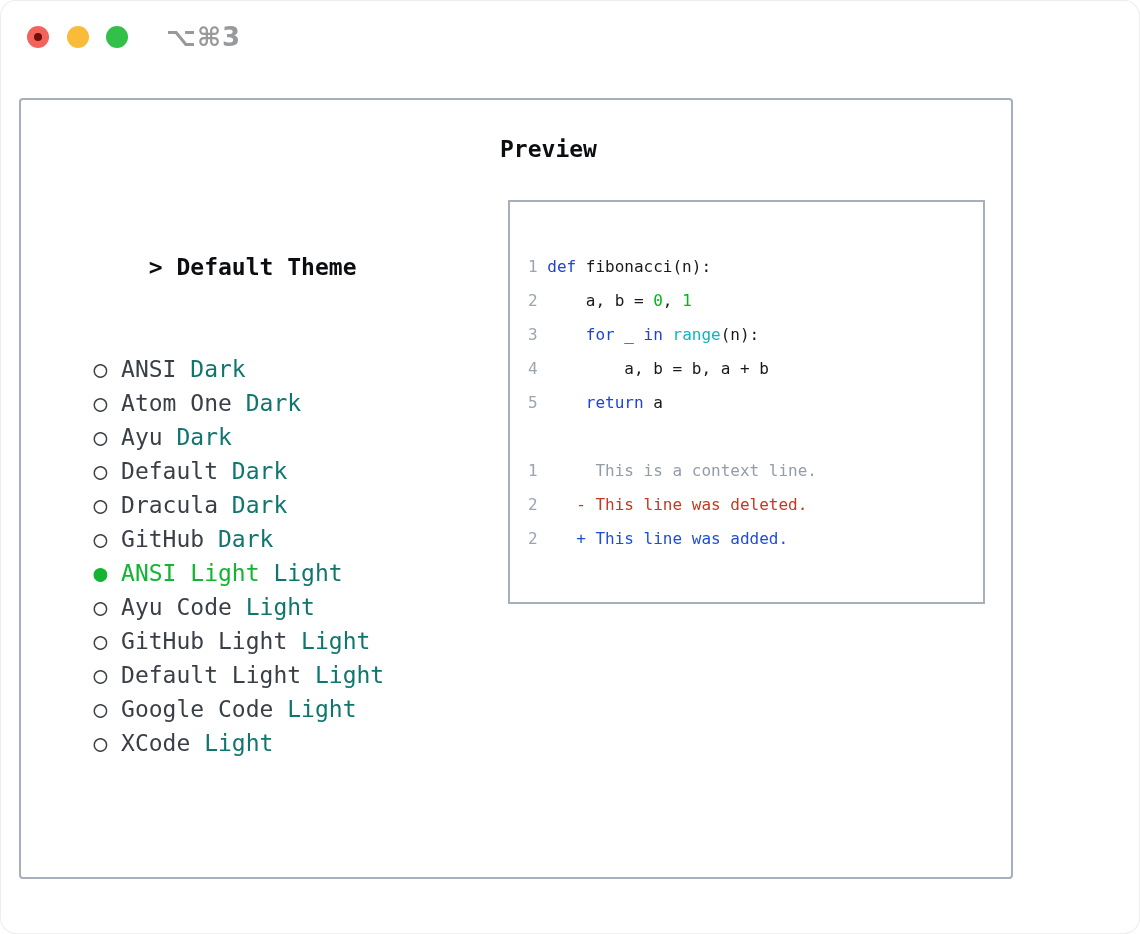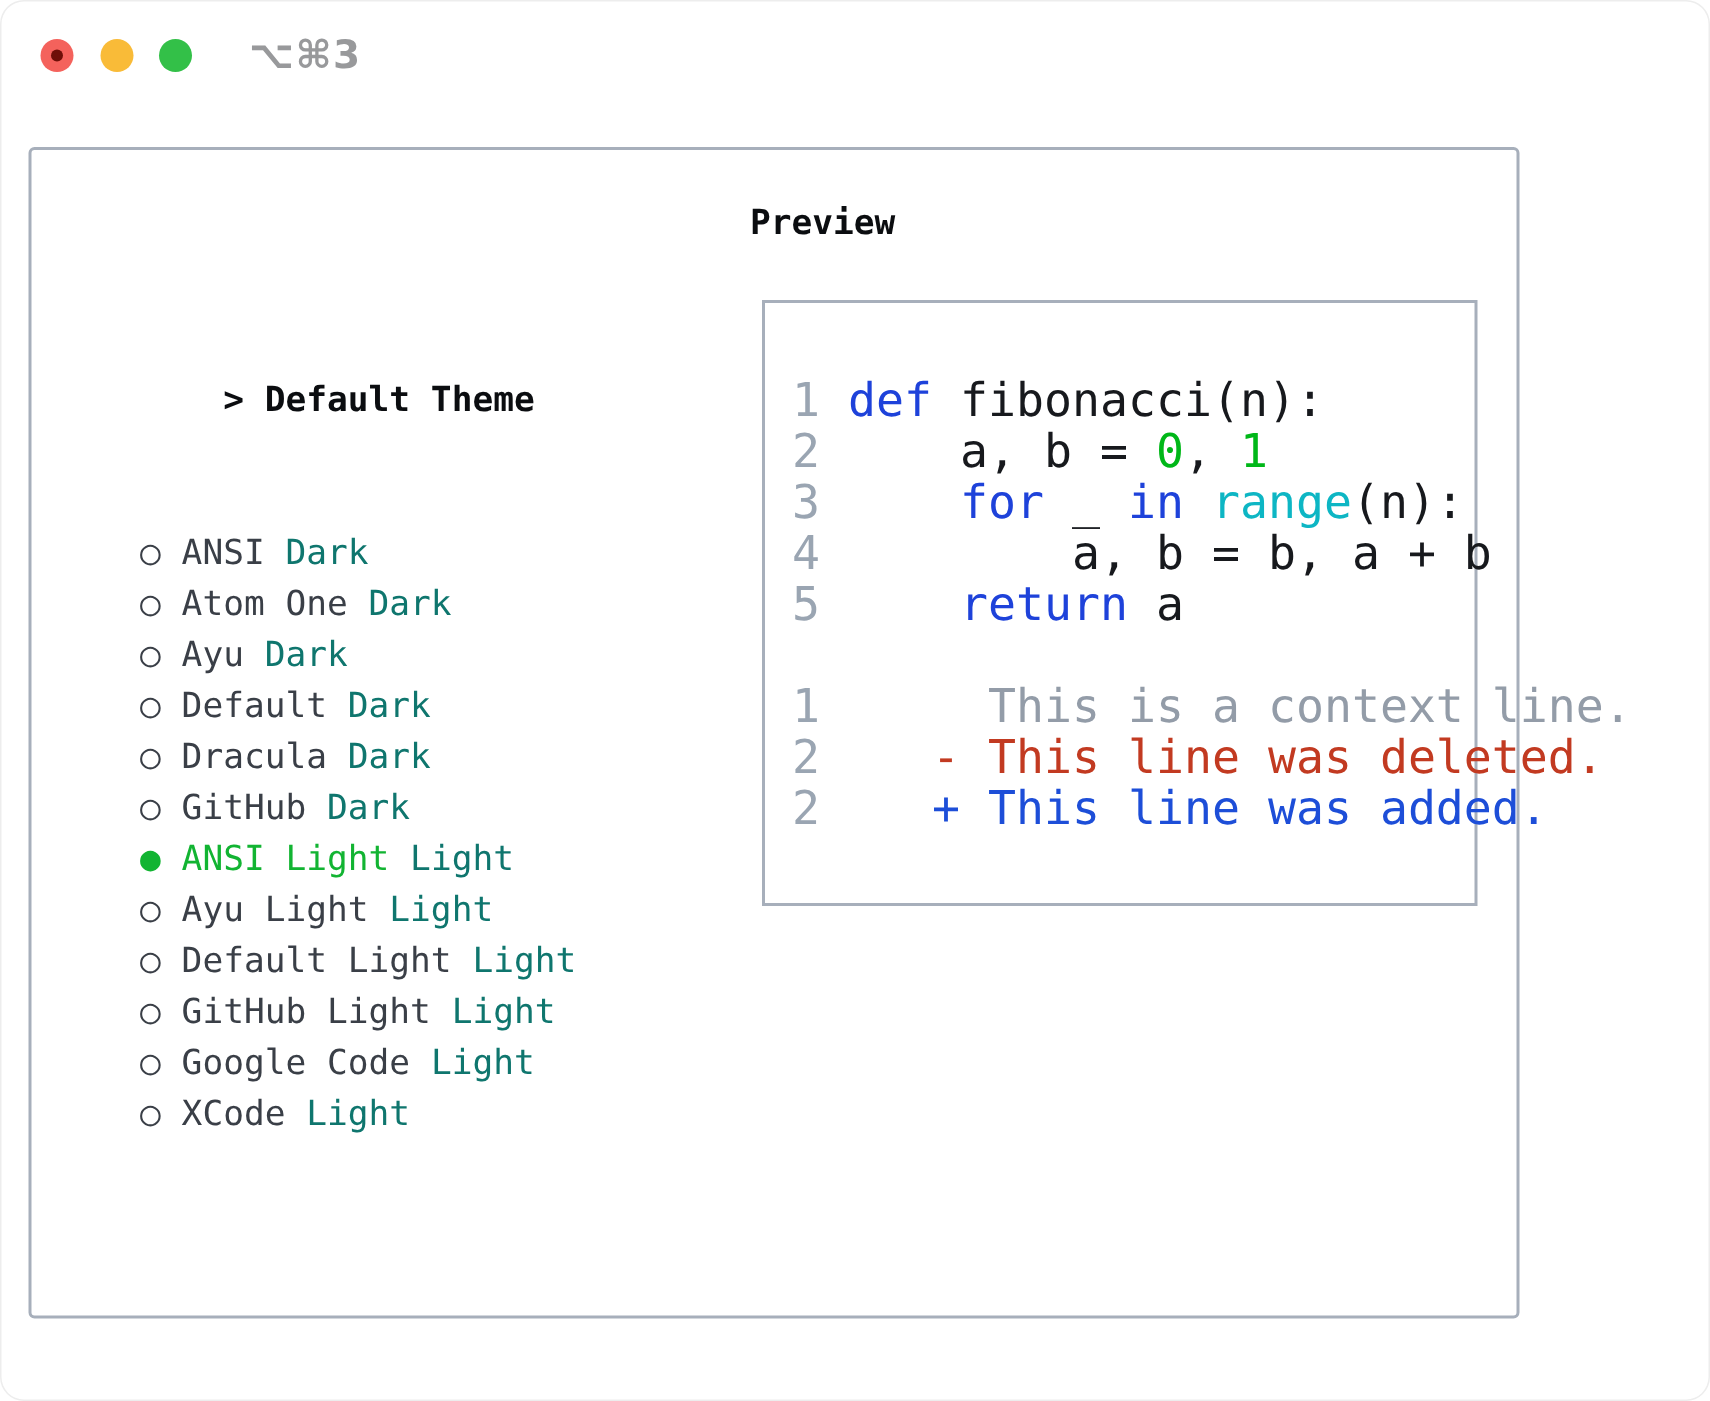--- a/index.html
+++ b/index.html
@@ -73,21 +73,21 @@
   .preview-box {
     position: absolute;
     left: 487px; top: 100px;
     width: 473px; height: 400px;
     border: 2px solid #a7afbb;
     background: #ffffff;
   }
   .code {
     position: absolute;
     left: 18px; top: 48px;
-    font-size: 31px;
+    font-size: 16px;
     line-height: 34px;
     white-space: pre;
   }
   .crow { height: 34px; }
   .lnum { display: inline-block; width: 1ch; margin-right: 1ch; color: #9aa5b2; }
   .tk-fg  { color: #17191d; }
   .tk-kw  { color: #1e42da; }
   .tk-fn  { color: #0db6c4; }
   .tk-num { color: #00b718; }
   .tk-ctx { color: #939ca8; }
@@ -122,25 +122,25 @@
     <span class="marker">○</span><span class="iname">Ayu</span><span class="itag">Dark</span>
   </div><div class="row item">
     <span class="marker">○</span><span class="iname">Default</span><span class="itag">Dark</span>
   </div><div class="row item">
     <span class="marker">○</span><span class="iname">Dracula</span><span class="itag">Dark</span>
   </div><div class="row item">
     <span class="marker">○</span><span class="iname">GitHub</span><span class="itag">Dark</span>
   </div><div class="row item selected">
     <span class="marker">●</span><span class="iname">ANSI Light</span><span class="itag">Light</span>
   </div><div class="row item">
-    <span class="marker">○</span><span class="iname">Ayu Light</span><span class="itag">Light</span>
+    <span class="marker">○</span><span class="iname">Ayu Code</span><span class="itag">Light</span>
+  </div><div class="row item">
+    <span class="marker">○</span><span class="iname">GitHub Light</span><span class="itag">Light</span>
   </div><div class="row item">
     <span class="marker">○</span><span class="iname">Default Light</span><span class="itag">Light</span>
-  </div><div class="row item">
-    <span class="marker">○</span><span class="iname">GitHub Light</span><span class="itag">Light</span>
   </div><div class="row item">
     <span class="marker">○</span><span class="iname">Google Code</span><span class="itag">Light</span>
   </div><div class="row item">
     <span class="marker">○</span><span class="iname">XCode</span><span class="itag">Light</span>
   </div></div>
       <div class="row"></div>
       <div class="row">
         <span class="marker"></span>
       </div>
       

